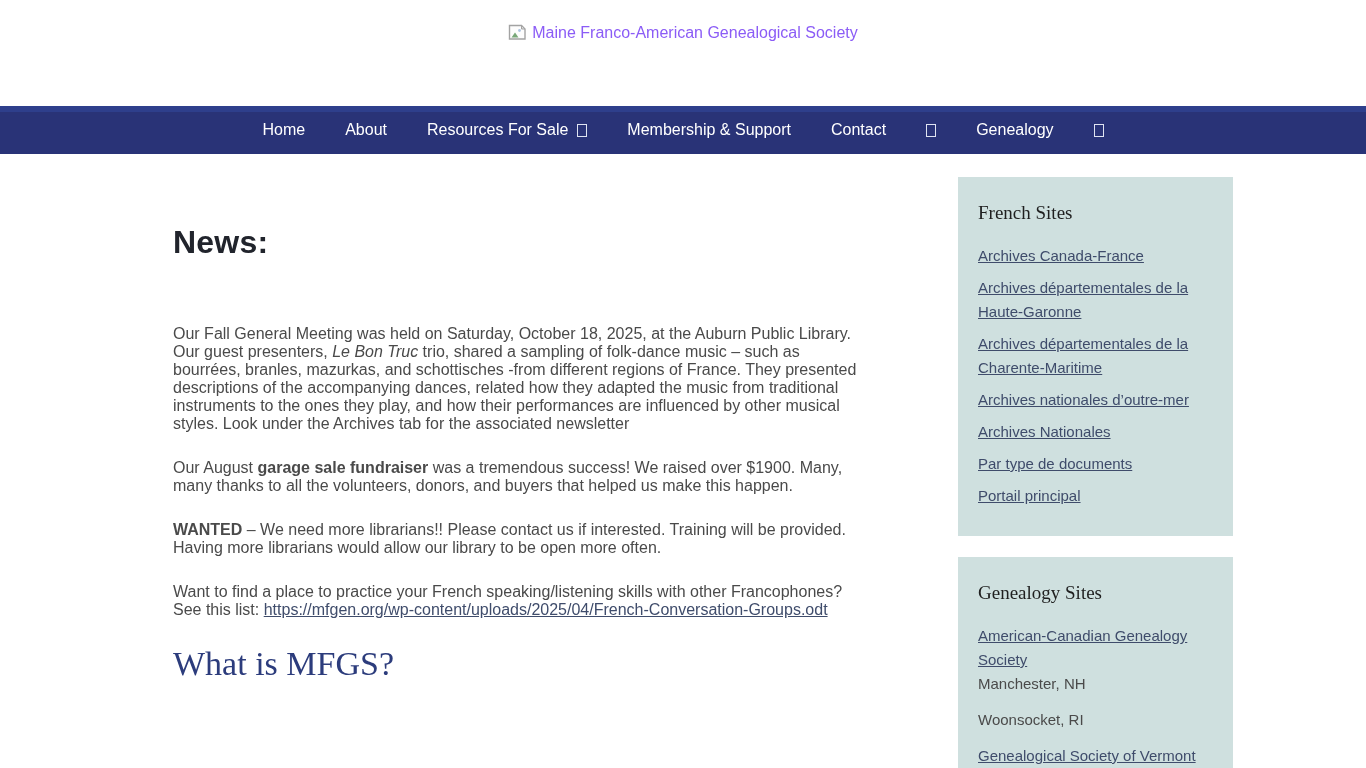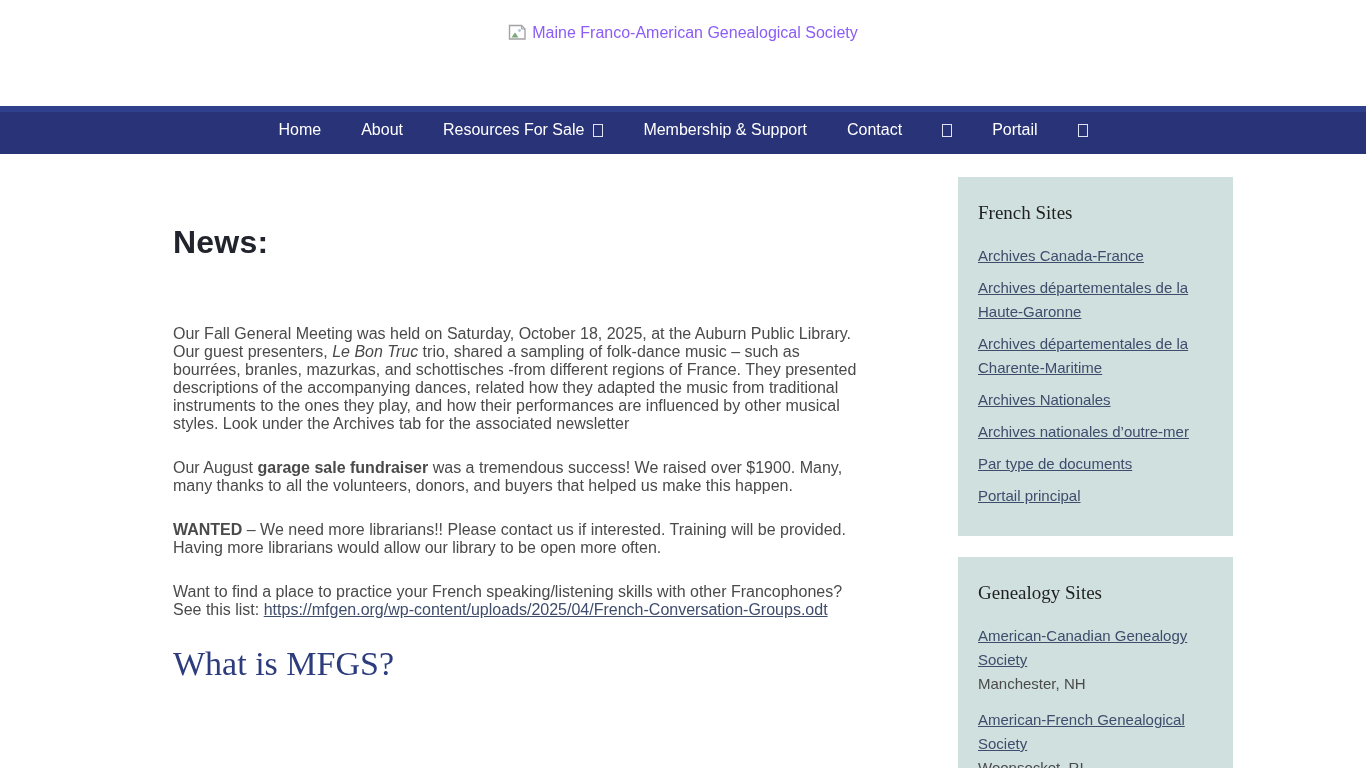--- a/index.html
+++ b/index.html
@@ -113,21 +113,21 @@
     <li class="nav-item">
       <span>Membership &amp; Support</span>
     </li>
     <li class="nav-item">
       <span>Contact</span>
     </li>
     <li class="nav-item">
       <span class="tofu"></span>
     </li>
     <li class="nav-item">
-      <span>Portail</span>
+      <span>Genealogy</span>
     </li>
     <li class="nav-item">
       <span class="tofu"></span>
     </li>
   </ul>
 </nav>
 
 <div class="container">
 
   <main class="main-col">
@@ -144,34 +144,33 @@
     <h2 class="mfgs-title">What is MFGS?</h2>
   </main>
 
   <aside class="sidebar">
 
     <section class="widget">
       <h3 class="widget-title">French Sites</h3>
       <div><a class="side-link">Archives Canada-France</a></div>
       <div><a class="side-link">Archives départementales de la Haute-Garonne </a></div>
       <div><a class="side-link">Archives départementales de la Charente-Maritime</a></div>
+      <div><a class="side-link">Archives nationales d’outre-mer</a></div>
       <div><a class="side-link">Archives Nationales</a></div>
-      <div><a class="side-link">Archives nationales d’outre-mer</a></div>
       <div><a class="side-link">Par type de documents</a></div>
       <div><a class="side-link">Portail principal</a></div>
     </section>
 
     <section class="widget">
       <h3 class="widget-title">Genealogy Sites</h3>
       <div class="side-entry">
         <a>American-Canadian Genealogy Society</a>
         <div class="side-loc">Manchester, NH</div>
       </div>
       <div class="side-entry">
-        <a>American-French Genealogical Society</a>
         <div class="side-loc">Woonsocket, RI</div>
       </div>
       <div class="side-entry">
         <a>Genealogical Society of Vermont</a>
       </div>
     </section>
 
   </aside>
 </div>
 

